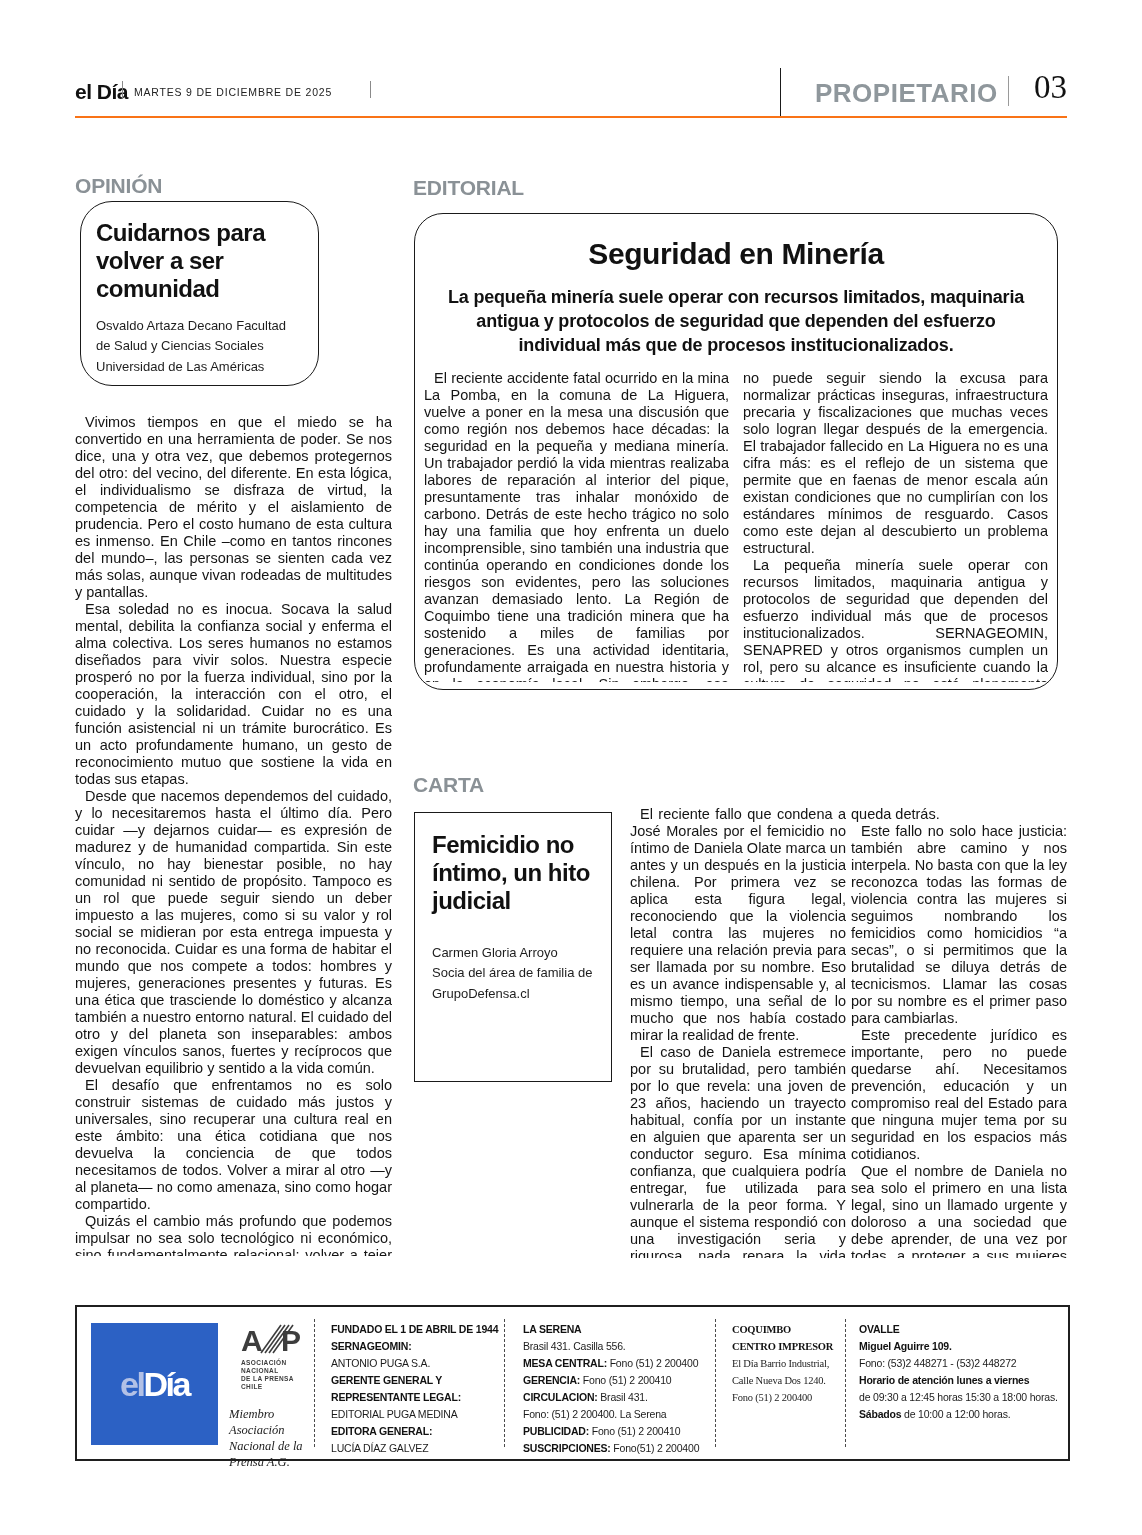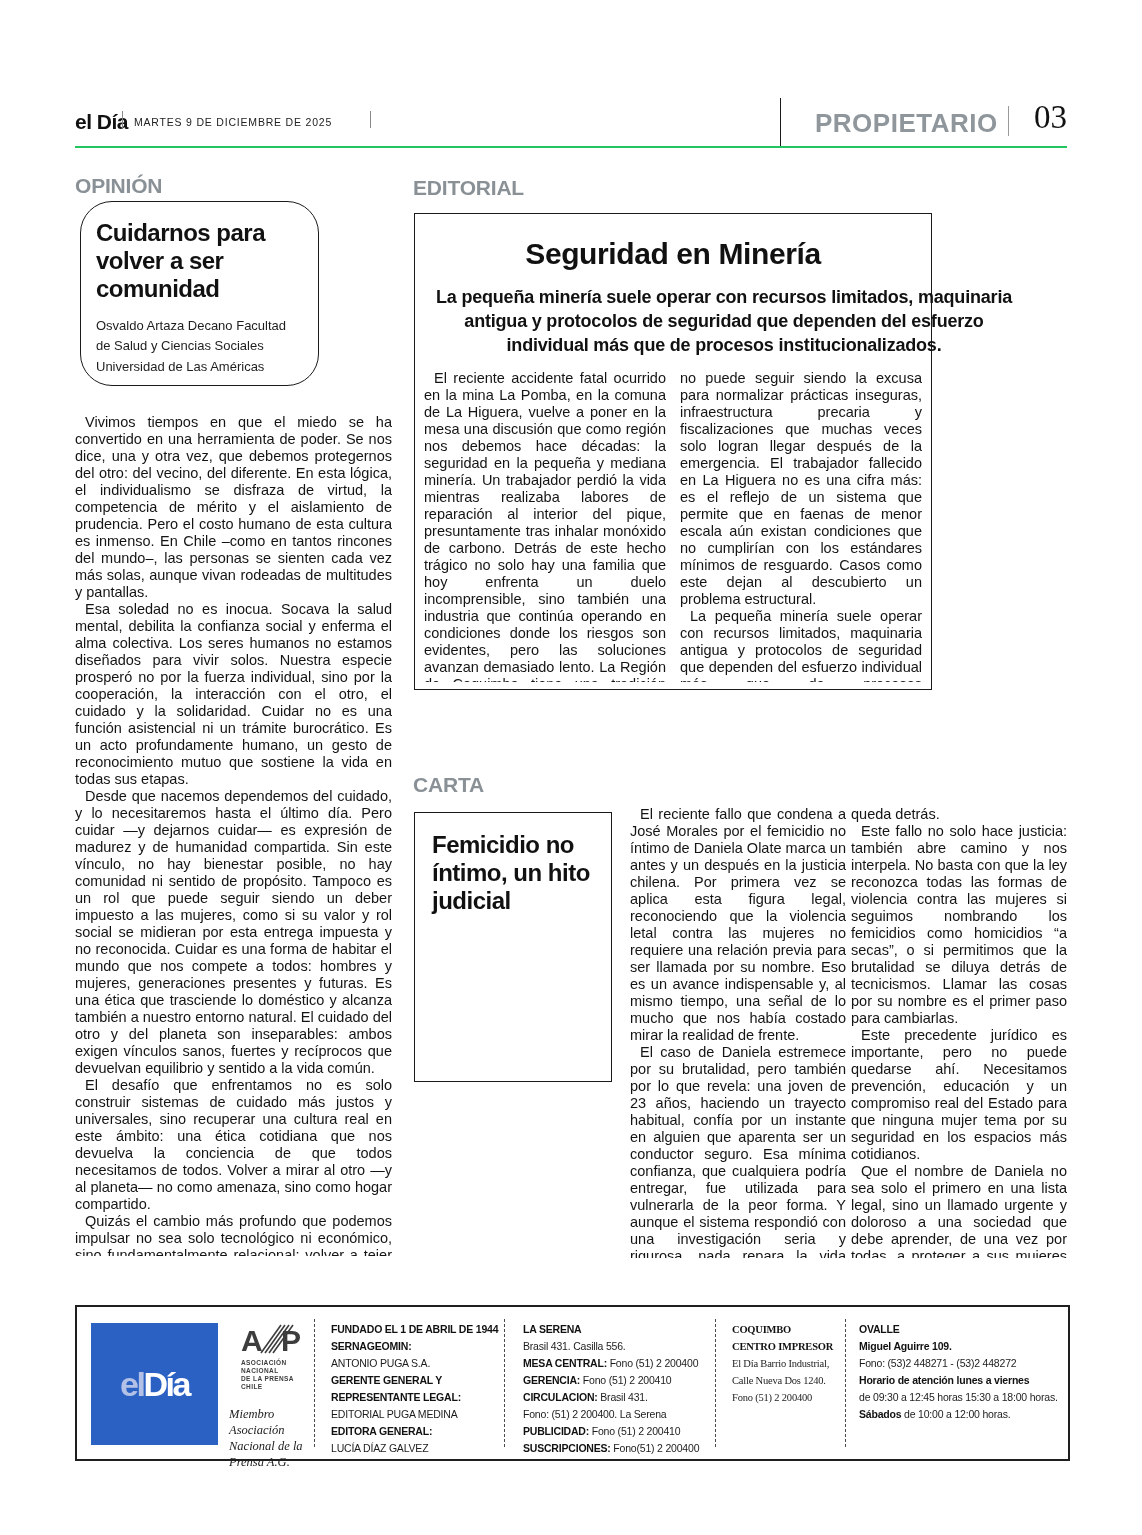--- a/index.html
+++ b/index.html
@@ -4,21 +4,21 @@
 <style>
   * { margin:0; padding:0; box-sizing:border-box; }
   html,body { background:#ffffff; }
   body {
     width:1142px; height:1535px; position:relative;
     font-family:"Liberation Sans", sans-serif; color:#141414;
     overflow:hidden;
   }
 
   
-  #header { position:absolute; left:75px; top:98px; width:992px; height:50px; border-bottom:2px solid #22c55e; }
+  #header { position:absolute; left:75px; top:68px; width:992px; height:50px; border-bottom:2px solid #f97316; }
   .masthead { position:absolute; left:0; top:12px; font-size:21px; font-weight:bold; letter-spacing:-0.5px; color:#111; }
   .hdr-sep { position:absolute; width:0; border-left:1px solid #8a8a8a; }
   .sep1 { left:47px; top:13px; height:17px; }
   .sep2 { left:295px; top:13px; height:17px; }
   .sep3 { left:933px; top:8px; height:30px; border-left:1px solid #9a9a9a; }
   .date { position:absolute; left:59px; top:18px; font-size:10.5px; letter-spacing:0.8px; color:#222; }
   .hdr-divider { position:absolute; left:705px; top:0; height:48px; width:0; border-left:1.5px solid #1a1a1a; }
   .section-label { position:absolute; left:740px; top:10px; font-size:26px; font-weight:bold; color:#8f979c; letter-spacing:0.5px; }
   .page-num { position:absolute; right:0; top:1px; font-family:"Liberation Serif", serif; font-size:33px; font-weight:500; color:#111; }
 
@@ -36,21 +36,21 @@
   .byline { margin-top:13px; font-size:13px; line-height:1.55; color:#1e1e1e; }
   .byline p { margin:0; }
 
   
   .body-text p { font-size:14.5px; line-height:17px; text-align:justify; text-indent:10px; margin:0; color:#141414; }
   .cont p:first-child { text-indent:0; }
 
   #opinion-body { position:absolute; left:75px; top:414px; width:317px; height:842px; overflow:hidden; }
 
   
-  #editorial-box { left:414px; top:213px; width:518px; height:477px; padding:0 9px; }
+  #editorial-box { left:414px; top:213px; width:644px; height:477px; padding:0 9px;border-radius:29px; }
   .ed-title { text-align:center; font-size:30px; font-weight:bold; letter-spacing:-0.4px; margin-top:23px; color:#111; }
   .ed-subtitle { text-align:center; font-size:18px; font-weight:bold; line-height:1.32; letter-spacing:-0.2px; margin:15px auto 0; width:600px; color:#111; }
   .ed-cols { display:flex; gap:14px; margin-top:13px; }
   .ed-col { flex:1; height:312px; overflow:hidden; }
 
   
   #carta-box { left:414px; top:812px; width:198px; height:270px; padding:18px 17px; }
   #carta-box .byline { margin-top:28px; }
   .carta-col { position:absolute; top:806px; width:216px; height:452px; overflow:hidden; }
   #carta-col1 { left:630px; }
@@ -120,20 +120,25 @@
         <p>no puede seguir siendo la excusa para normalizar prácticas inseguras, infraestructura precaria y fiscalizaciones que muchas veces solo logran llegar después de la emergencia. El trabajador fallecido en La Higuera no es una cifra más: es el reflejo de un sistema que permite que en faenas de menor escala aún existan condiciones que no cumplirían con los estándares mínimos de resguardo. Casos como este dejan al descubierto un problema estructural.</p>
         <p>La pequeña minería suele operar con recursos limitados, maquinaria antigua y protocolos de seguridad que dependen del esfuerzo individual más que de procesos institucionalizados. SERNAGEOMIN, SENAPRED y otros organismos cumplen un rol, pero su alcance es insuficiente cuando la cultura de seguridad no está plenamente incorporada en las operaciones.</p>
       </div>
   </div>
 </div>
 
 <div class="kicker" id="kicker-carta">CARTA</div>
 
 <div class="box" id="carta-box">
   <div class="box-title">Femicidio no íntimo, un hito judicial</div>
+  <div class="byline">
+      <p>Carmen Gloria Arroyo</p>
+      <p>Socia del área de familia de</p>
+      <p>GrupoDefensa.cl</p>
+    </div>
 </div>
 
 <div class="carta-col body-text" id="carta-col1">
     <p>El reciente fallo que condena a José Morales por el femicidio no íntimo de Daniela Olate marca un antes y un después en la justicia chilena. Por primera vez se aplica esta figura legal, reconociendo que la violencia letal contra las mujeres no requiere una relación previa para ser llamada por su nombre. Eso es un avance indispensable y, al mismo tiempo, una señal de lo mucho que nos había costado mirar la realidad de frente.</p>
     <p>El caso de Daniela estremece por su brutalidad, pero también por lo que revela: una joven de 23 años, haciendo un trayecto habitual, confía por un instante en alguien que aparenta ser un conductor seguro. Esa mínima confianza, que cualquiera podría entregar, fue utilizada para vulnerarla de la peor forma. Y aunque el sistema respondió con una investigación seria y rigurosa, nada repara la vida arrebatada ni el dolor que</p>
   </div>
 <div class="carta-col body-text cont" id="carta-col2">
     <p>queda detrás.</p>
     <p>Este fallo no solo hace justicia: también abre camino y nos interpela. No basta con que la ley reconozca todas las formas de violencia contra las mujeres si seguimos nombrando los femicidios como homicidios “a secas”, o si permitimos que la brutalidad se diluya detrás de tecnicismos. Llamar las cosas por su nombre es el primer paso para cambiarlas.</p>
     <p>Este precedente jurídico es importante, pero no puede quedarse ahí. Necesitamos prevención, educación y un compromiso real del Estado para que ninguna mujer tema por su seguridad en los espacios más cotidianos.</p>

